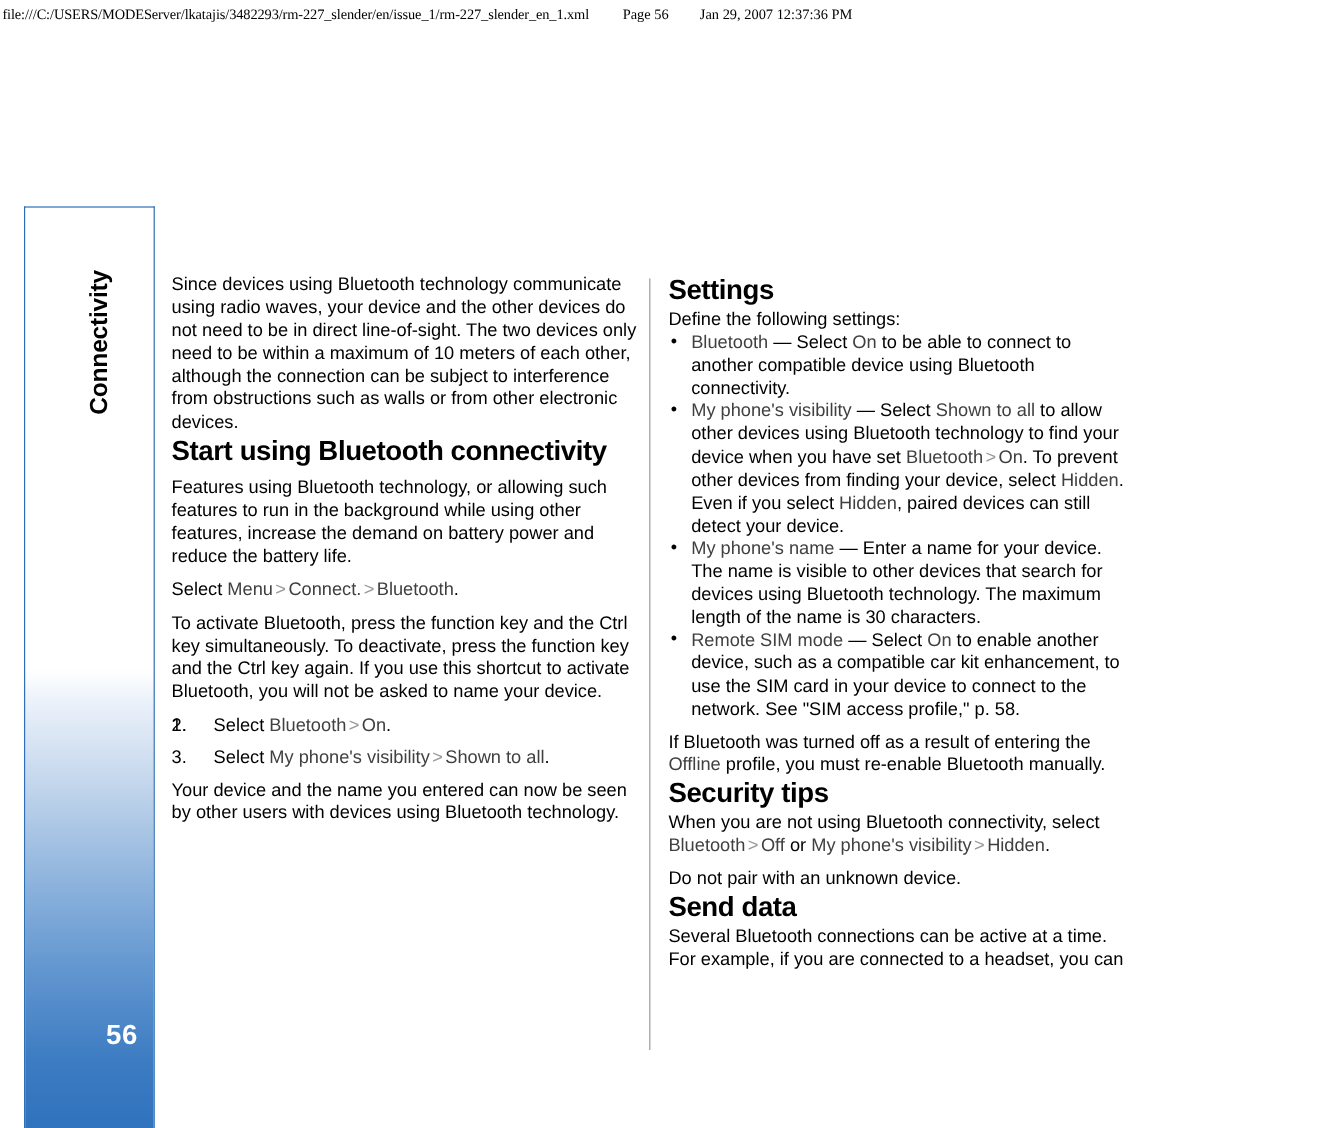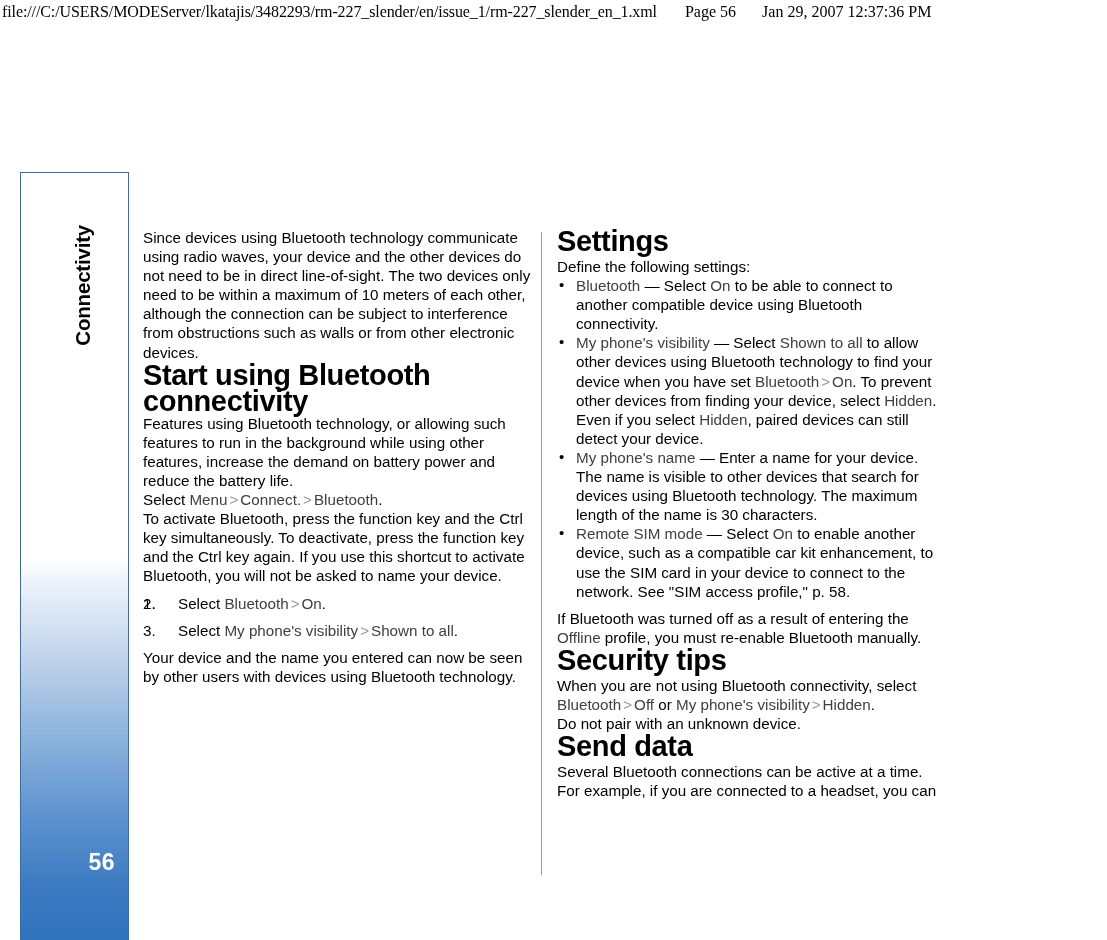--- a/index.html
+++ b/index.html
@@ -16,21 +16,21 @@
   }
 
   
   #print-header {
     position: absolute;
     top: 0;
     left: 0;
     width: 1107px;
     height: 24px;
     font-family: "Liberation Serif", serif;
-    font-size: 16px;
+    font-size: 12px;
     color: #000;
     white-space: nowrap;
     display: flex;
     align-items: center;
   }
   #print-header .hdr-url {
     padding-left: 2px;
     letter-spacing: -0.1px;
   }
   #print-header .hdr-page {
@@ -120,34 +120,34 @@
   #col-left {
     left: 143px;
     width: 390px;
   }
   #col-right {
     left: 557px;
     width: 390px;
   }
 
   h2.heading {
-    font-size: 29px;
+    font-size: 23px;
     line-height: 26px;
     font-weight: bold;
     margin: 0;
     padding: 0;
     letter-spacing: -0.35px;
   }
   .blk {
     margin: 0;
     padding: 0;
   }
   .sp-before-head { margin-top: 17px; }
   .sp-after-head  { margin-top: 3px; }
-  .sp-para        { }
+  .sp-para        { margin-top: 9px; }
   .sp-list        { margin-top: 8px; }
   .sp-tight       { margin-top: 2px; }
 
   
   .numlist {
     margin: 0;
     padding: 0;
     list-style: none;
   }
   .numlist li {

